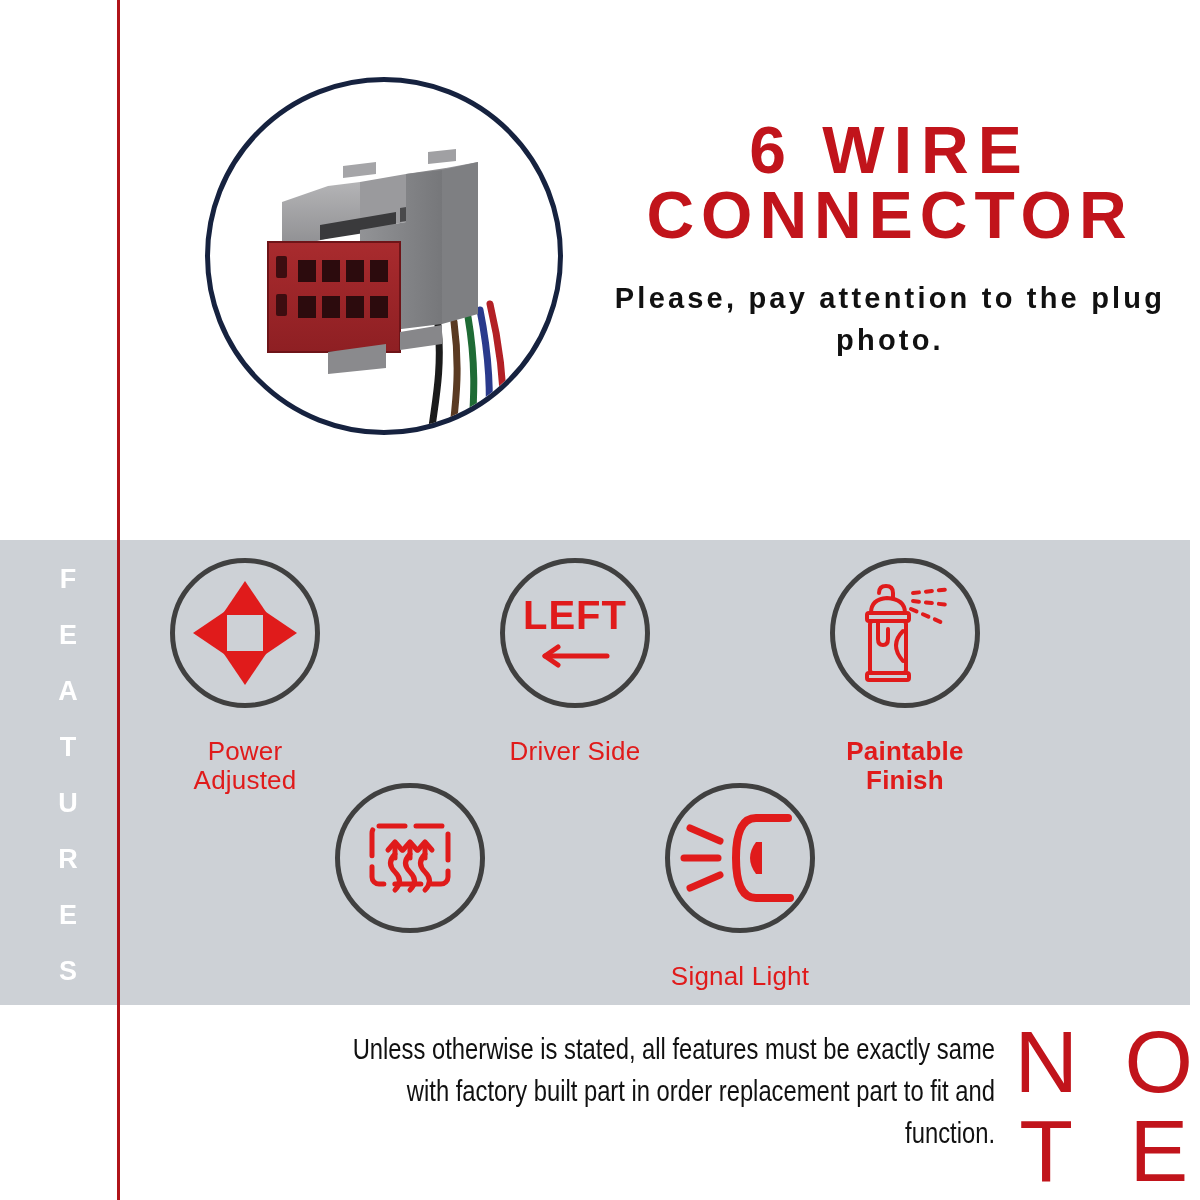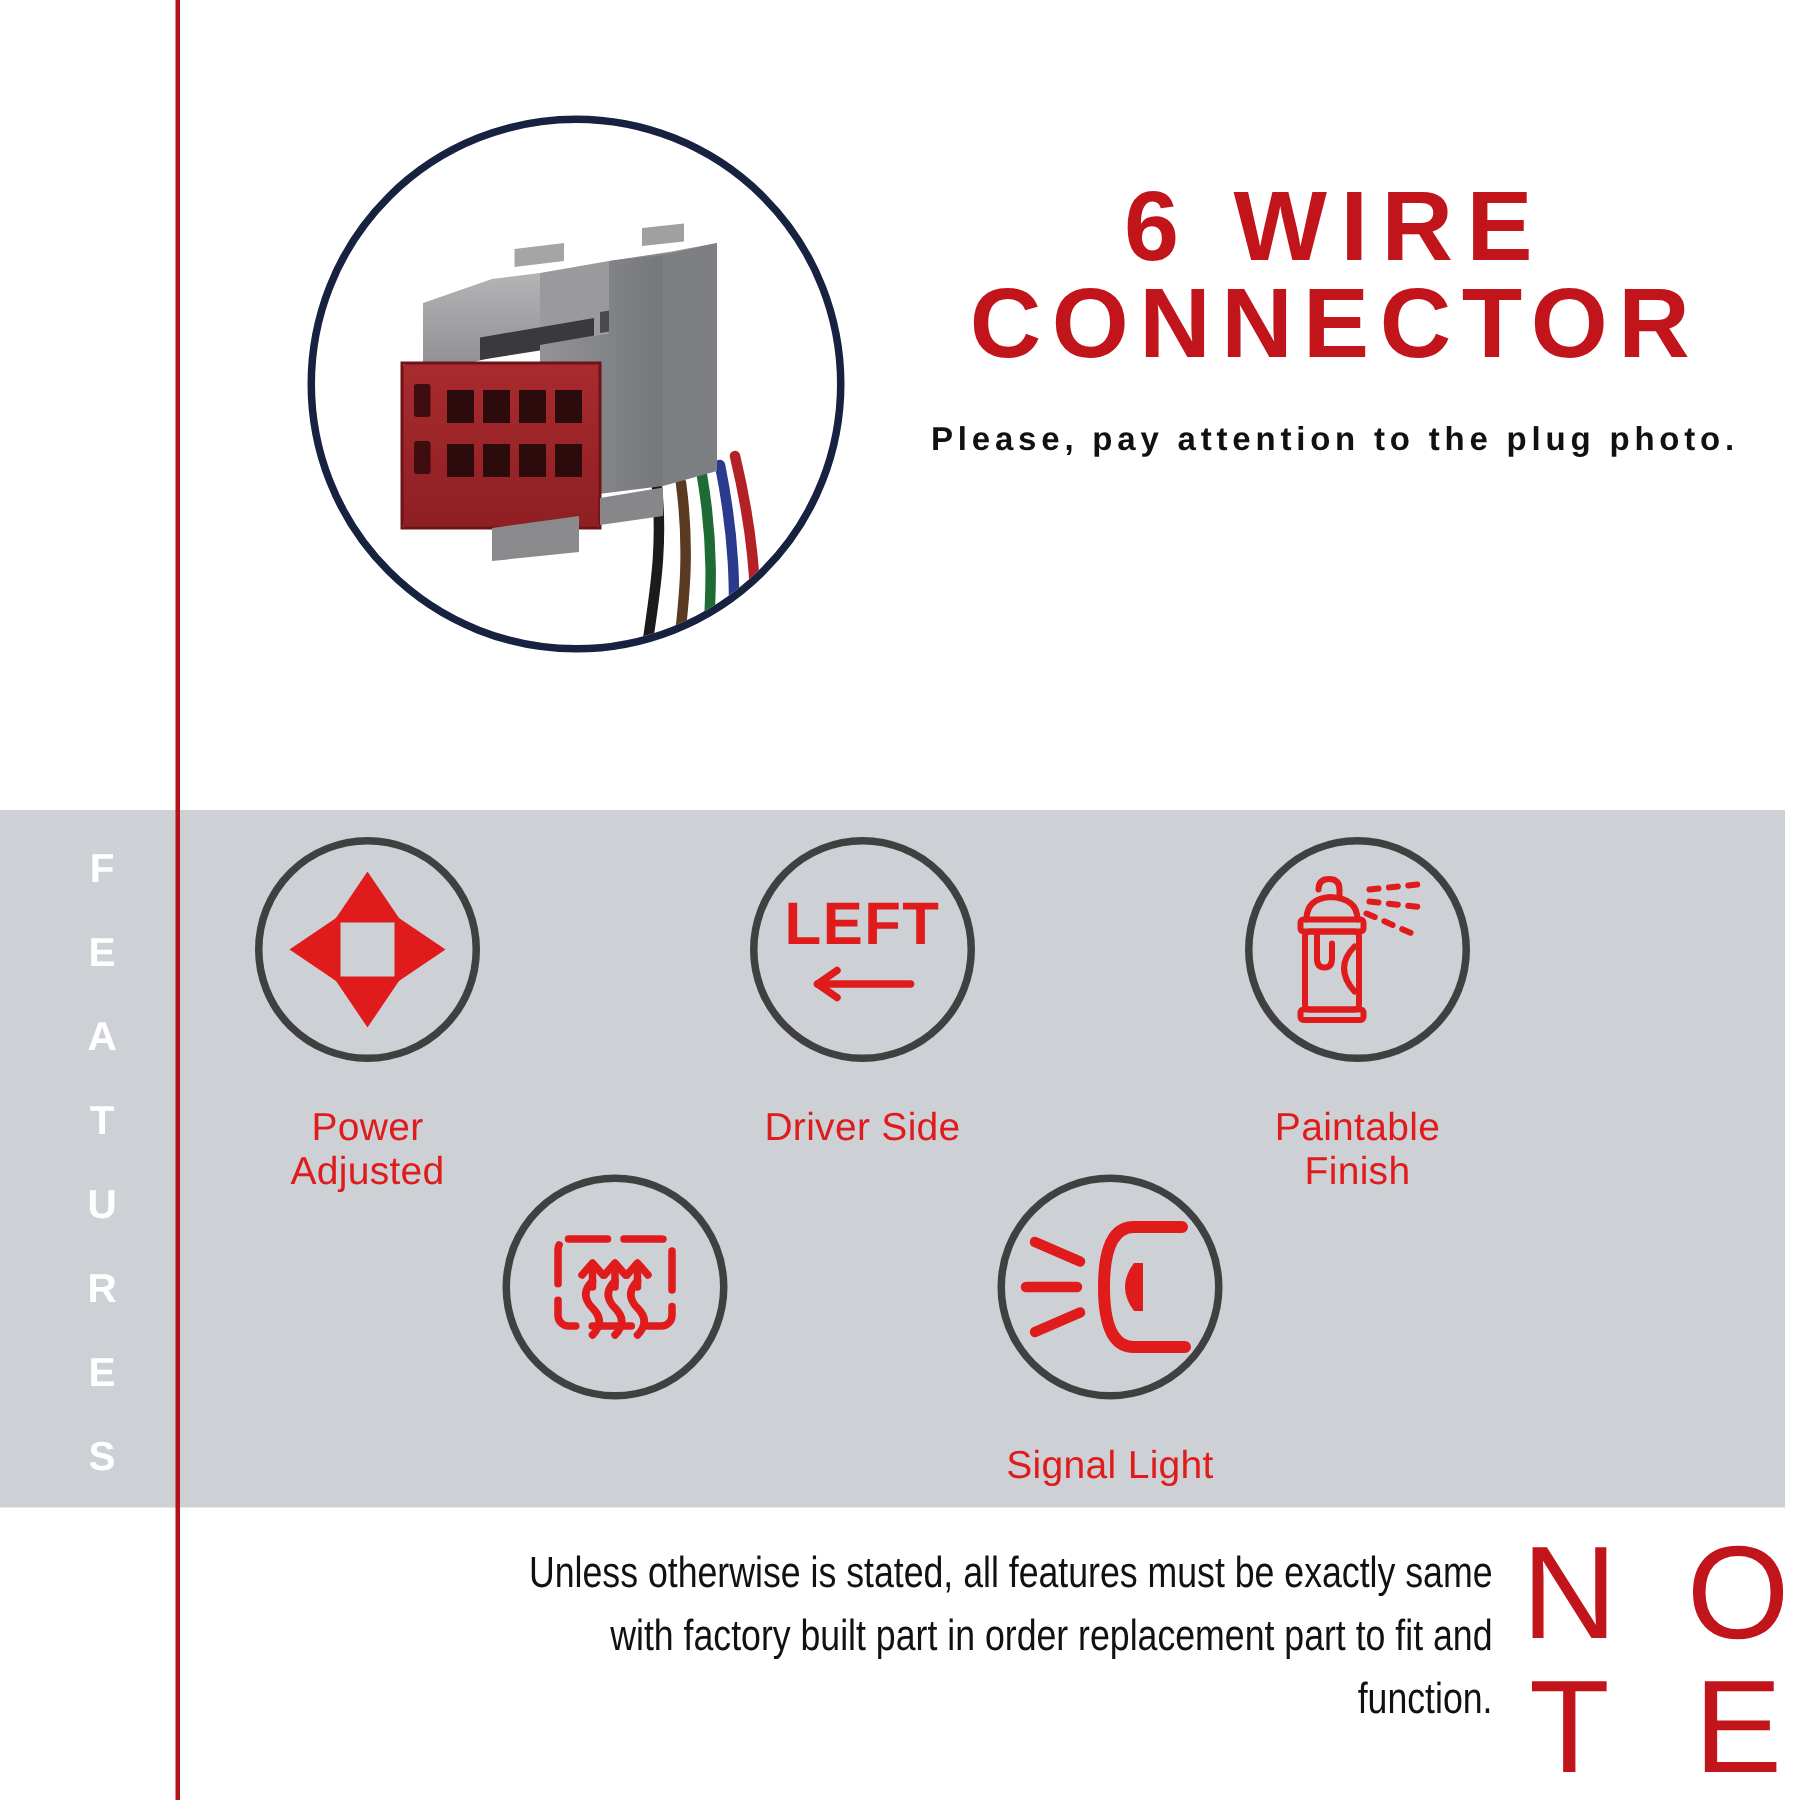--- a/index.html
+++ b/index.html
@@ -40,21 +40,21 @@
     font-size:66px;
     line-height:0.98;
     letter-spacing:9px;
     white-space:nowrap;
   }
   .title-line.l2{font-size:66px;letter-spacing:7px;text-align:center;}
   .subtitle{
     margin-top:30px;
     color:#111111;
     font-weight:bold;
-    font-size:22px;
+    font-size:29px;
     line-height:1.45;
     letter-spacing:3.2px;
   }
 
   
   .band{
     position:absolute;left:0;top:540px;width:1190px;height:465px;
     background:#cdd1d6;
   }
   .features-word{
@@ -81,21 +81,21 @@
   .flabel{
     margin-top:29px;
     color:#E01B1B;
     font-size:26px;
     line-height:1.12;
     letter-spacing:0.2px;
   }
   
   .f0{left:0px;   top:10px;}
   .f1{left:330px; top:10px;}
-  .f2{left:660px; top:10px;}
+  .f2{left:660px; top:10px;font-weight:bold;}
   .f3{left:165px; top:235px;}
   .f4{left:495px; top:235px;}
 
   
   .disclaimer{
     position:absolute;left:195px;top:1028px;width:800px;
     color:#111111;
     font-family:"Liberation Sans Narrow","Liberation Sans",sans-serif;
     font-size:29px;
     line-height:1.45;

